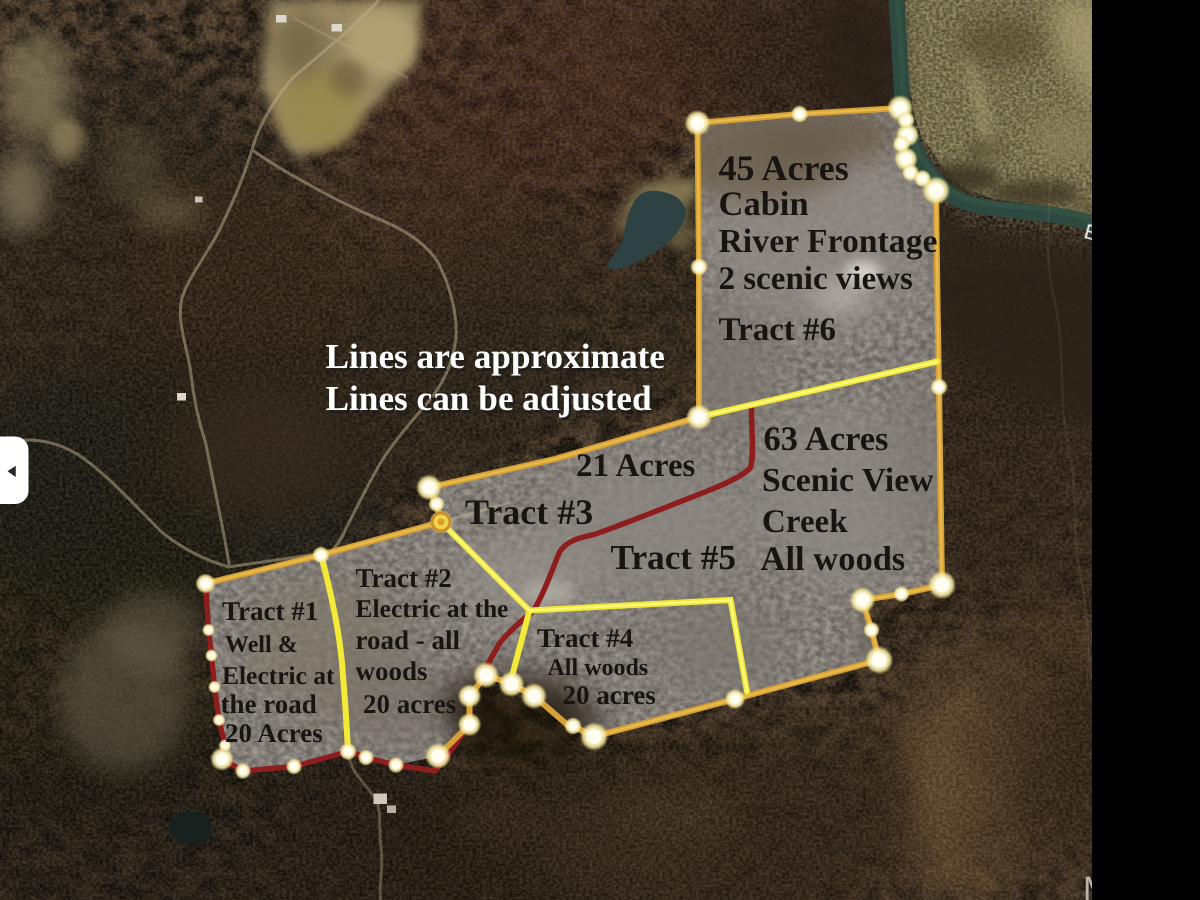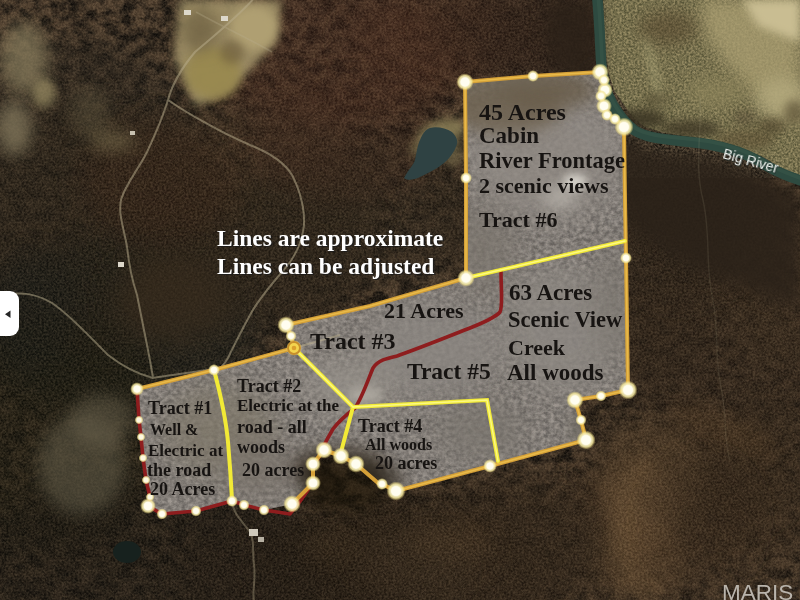--- a/index.html
+++ b/index.html
@@ -1,16 +1,16 @@
 <!DOCTYPE html>
 <html><head>
 <meta charset="utf-8">
 <style>
   html,body{margin:0;padding:0;background:#000;}
-  #stage{position:relative;width:800px;height:600px;overflow:hidden;font-family:"Liberation Serif",serif;}
+  #stage{position:relative;width:728px;height:600px;overflow:hidden;font-family:"Liberation Serif",serif;}
   svg{display:block;}
 </style>
 </head>
 <body>
 <div id="stage">
 <svg width="800" height="600" viewBox="0 0 800 600" xmlns="http://www.w3.org/2000/svg">
 <defs>
   <filter id="b4" x="-60%" y="-60%" width="220%" height="220%" color-interpolation-filters="sRGB">
           <feGaussianBlur stdDeviation="4"></feGaussianBlur>
         </filter>

